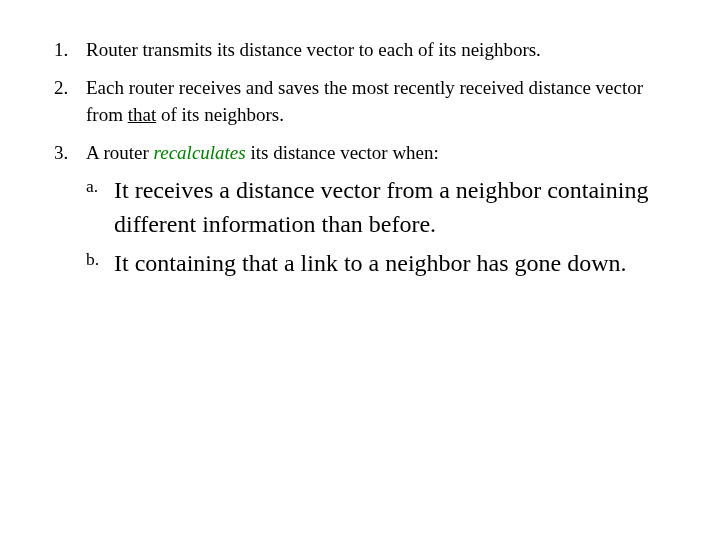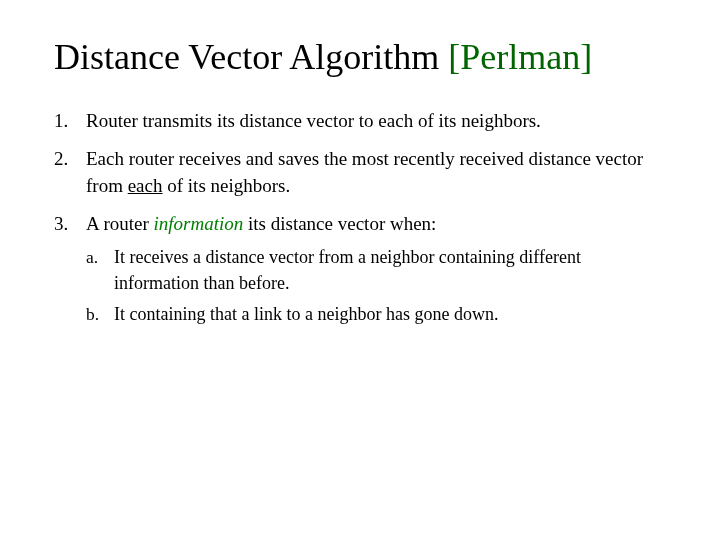--- a/index.html
+++ b/index.html
@@ -93,50 +93,47 @@
       line-height: 1.4;
     }
 
     .sub-letter {
       min-width: 28px;
       font-size: 17.5px;
     }
 
     .sub-text {
       flex: 1;
-      font-size: 18px;
+      font-size: 24px;
       line-height: 1.4;
     }
   </style>
 </head>
 <body>
 
 <div class="slide">
-  <h1 class="title">
-    <span>Distance Vector Algorithm </span><span class="bracket">[Perlman]</span>
-  </h1>
 
   <div class="content">
     <ol class="main-list">
       <li>
         <span class="list-number">1.</span>
         <span class="list-text">
           Router transmits its <span class="italic">distance vector</span> to each of its neighbors.
         </span>
       </li>
       <li>
         <span class="list-number">2.</span>
         <span class="list-text">
-          Each router receives and saves the most recently received <span class="italic">distance vector</span> from <span class="underline">each</span> of its neighbors.
+          Each router receives and saves the most recently received <span class="italic">distance vector</span> from <span class="underline">that</span> of its neighbors.
         </span>
       </li>
       <li>
         <span class="list-number">3.</span>
         <span class="list-text">
-          A router <span class="recalculates">information</span> its distance vector when:
+          A router <span class="recalculates">recalculates</span> its distance vector when:
           <ol class="sub-list">
             <li>
               <span class="sub-letter">a.</span>
               <span class="sub-text">
                 It receives a <span class="italic">distance vector</span> from a neighbor containing different information than before.
               </span>
             </li>
             <li>
               <span class="sub-letter">b.</span>
               <span class="sub-text">

